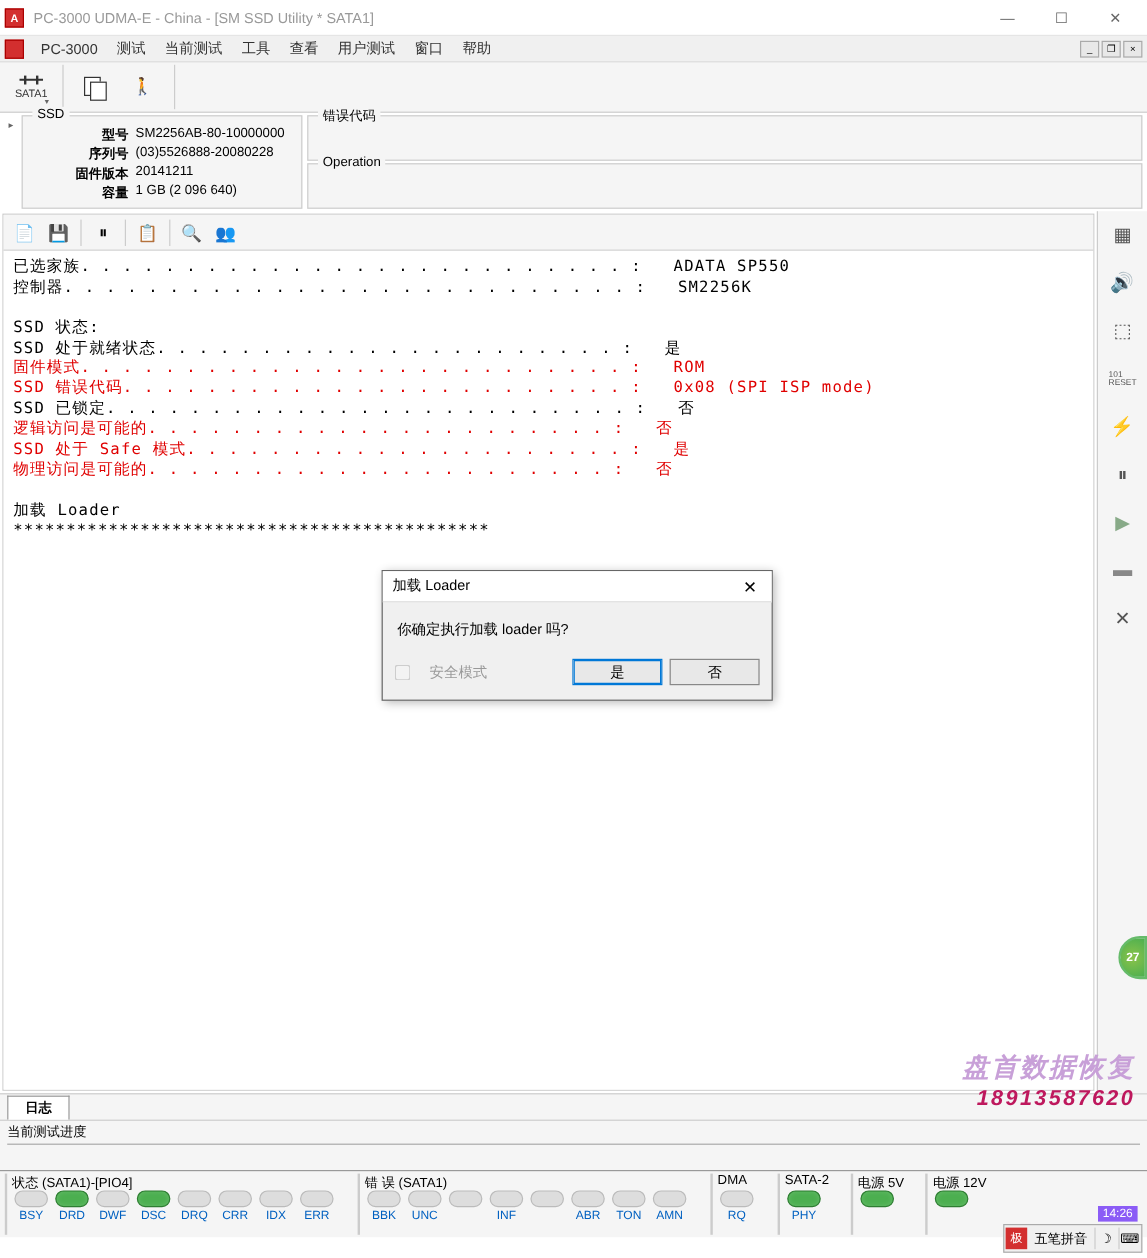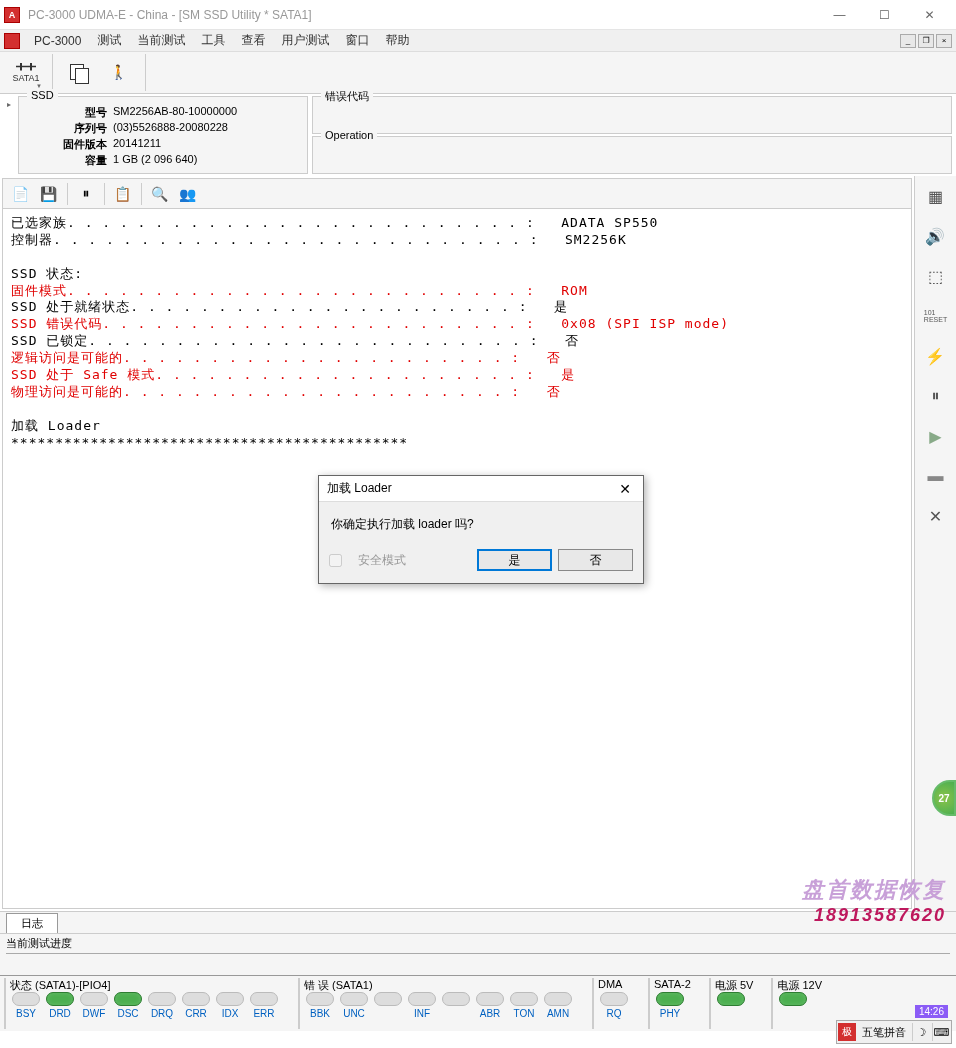--- a/index.html
+++ b/index.html
@@ -29,21 +29,21 @@
 .icon-copy::before, .icon-copy::after { content: ""; position: absolute; width: 12px; height: 14px; border: 1px solid #333; background: #fff; }
 .icon-copy::before { top: 0; left: 0; }
 .icon-copy::after { top: 4px; left: 5px; }
 .icon-exit { width: 18px; height: 18px; position: relative; }
 .icon-exit::before { content: "🚶"; font-size: 14px; }
 
 
 .info-row { display: flex; padding: 2px 4px; gap: 4px; }
 .info-panel { border: 1px solid #ccc; position: relative; padding: 8px; background: #f5f5f5; }
 .info-panel .panel-title { position: absolute; top: -8px; left: 8px; background: #f5f5f5; padding: 0 4px; font-size: 11px; }
-.ssd-panel { width: 290px; height: 78px; }
+.ssd-panel { width: 234px; height: 78px; }
 .ssd-panel .ssd-row { display: flex; margin-bottom: 1px; font-size: 11px; }
 .ssd-panel .ssd-label { width: 80px; text-align: right; font-weight: bold; margin-right: 6px; }
 .test-col { flex: 1; display: flex; flex-direction: column; gap: 2px; }
 .test-panel { border: 1px solid #ccc; position: relative; padding: 6px; flex: 1; background: #f5f5f5; }
 .test-panel .panel-title { position: absolute; top: -8px; left: 8px; background: #f5f5f5; padding: 0 4px; font-size: 11px; }
 .side-handle { width: 10px; display: flex; align-items: flex-start; justify-content: center; color: #666; font-size: 8px; padding-top: 4px; cursor: pointer; }
 
 
 .main-area { display: flex; height: 735px; }
 .log-section { flex: 1; display: flex; flex-direction: column; border: 1px solid #ccc; margin: 2px; }
@@ -52,21 +52,21 @@
 .log-toolbar .sep { width: 1px; height: 22px; background: #ccc; margin: 0 4px; }
 .log-content { flex: 1; background: #fff; padding: 6px 8px; font-family: "SimSun", monospace; font-size: 13px; line-height: 1.3; letter-spacing: 1px; overflow-y: auto; }
 .log-line { white-space: pre; }
 .log-line.red { color: #e00000; }
 
 .right-toolbar { width: 42px; background: #f5f5f5; border-left: 1px solid #ccc; display: flex; flex-direction: column; align-items: center; padding: 4px 0; gap: 8px; }
 .right-toolbar .rbtn { width: 32px; height: 32px; display: flex; align-items: center; justify-content: center; cursor: pointer; font-size: 16px; color: #555; }
 
 
 .tabs-area { height: 22px; background: #f5f5f5; border-top: 1px solid #ccc; display: flex; align-items: flex-end; padding: 0 6px; }
-.tab { padding: 2px 14px; background: #fff; border: 1px solid #999; border-bottom: none; font-size: 11px; font-weight: normal; cursor: pointer; }
+.tab { padding: 2px 14px; background: #fff; border: 1px solid #999; border-bottom: none; font-size: 11px; font-weight: bold; cursor: pointer; }
 
 
 .progress-area { height: 42px; border-top: 1px solid #ccc; padding: 2px 6px; background: #f5f5f5; }
 .progress-area .progress-label { font-size: 11px; }
 .progress-area .progress-sub { font-size: 10px; color: #666; margin-top: 2px; border-top: 1px solid #aaa; padding-top: 2px; }
 
 
 .statusbar { height: 56px; background: #f5f5f5; border-top: 1px solid #999; display: flex; padding: 2px 4px; gap: 18px; font-size: 11px; }
 .status-group { display: flex; flex-direction: column; border-left: 2px solid #ccc; padding-left: 4px; }
 .status-group .group-title { font-size: 11px; height: 14px; }
@@ -189,22 +189,22 @@
       <div class="tbtn">📋</div>
       <div class="sep"></div>
       <div class="tbtn">🔍</div>
       <div class="tbtn">👥</div>
     </div>
     <div class="log-content" id="log-content">
         <div class="log-line ">已选家族. . . . . . . . . . . . . . . . . . . . . . . . . . :   ADATA SP550</div>
         <div class="log-line ">控制器. . . . . . . . . . . . . . . . . . . . . . . . . . . :   SM2256K</div>
         <div class="log-line ">&nbsp;</div>
         <div class="log-line ">SSD 状态:</div>
+        <div class="log-line ">SSD 处于就绪状态. . . . . . . . . . . . . . . . . . . . . . :   是</div>
         <div class="log-line red">固件模式. . . . . . . . . . . . . . . . . . . . . . . . . . :   ROM</div>
-        <div class="log-line ">SSD 处于就绪状态. . . . . . . . . . . . . . . . . . . . . . :   是</div>
         <div class="log-line red">SSD 错误代码. . . . . . . . . . . . . . . . . . . . . . . . :   0x08 (SPI ISP mode)</div>
         <div class="log-line ">SSD 已锁定. . . . . . . . . . . . . . . . . . . . . . . . . :   否</div>
         <div class="log-line red">逻辑访问是可能的. . . . . . . . . . . . . . . . . . . . . . :   否</div>
         <div class="log-line red">SSD 处于 Safe 模式. . . . . . . . . . . . . . . . . . . . . :   是</div>
         <div class="log-line red">物理访问是可能的. . . . . . . . . . . . . . . . . . . . . . :   否</div>
         <div class="log-line ">&nbsp;</div>
         <div class="log-line ">加载 Loader</div>
         <div class="log-line ">*********************************************</div>
       </div>
   </div>

